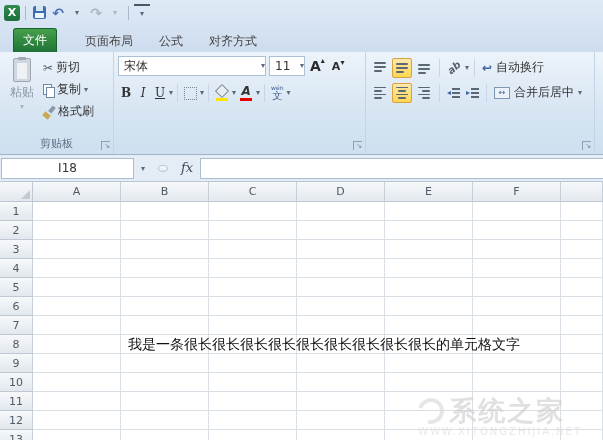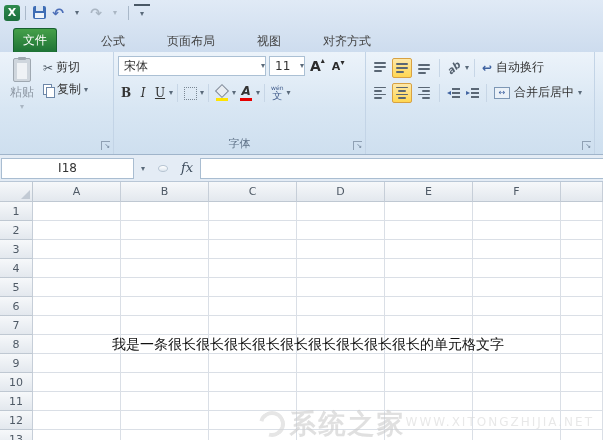--- a/index.html
+++ b/index.html
@@ -14,21 +14,21 @@
   .qbtn{height:18px;min-width:16px;display:flex;align-items:center;justify-content:center}
   .floppy{width:13px;height:13px;background:#3e6db5;border-radius:2px;position:relative}
   .floppy:before{content:"";position:absolute;left:3px;top:0;width:7px;height:5px;background:#d7e4f2}
   .floppy:after{content:"";position:absolute;left:2px;bottom:1px;width:9px;height:5px;background:#eef4fa}
   .undo{color:#4d6fb8;font-size:14px;font-weight:bold;line-height:1}
   .redo{color:#aab6c3;font-size:14px;font-weight:bold;line-height:1}
   .car{font-size:8px;color:#5a6a7a;font-style:normal;line-height:1}
   .car.dim{color:#aab6c3}
   .qat-custom{display:flex;flex-direction:column;align-items:center;border-top:2px solid #4a5866;padding-top:1px}
 
-  .tabrow{height:27px;display:flex;align-items:flex-end;padding-left:13px;gap:18px}
+  .tabrow{height:27px;display:flex;align-items:flex-end;padding-left:13px;gap:2px}
   .file-tab{width:44px;height:24px;background:linear-gradient(#45a049,#1e7336);border-radius:3px 3px 0 0;color:#fff;display:flex;align-items:center;justify-content:center;margin-right:14px;border:1px solid #176030;border-bottom:none}
   .tab{height:23px;line-height:22px;padding:0 11px;color:#444;border:1px solid transparent;border-bottom:none}
   .tab.active{background:linear-gradient(#fdfeff,#eef4fb);border-color:#bccadb;border-radius:2px 2px 0 0}
 
   
   .ribbon{height:103px;background:linear-gradient(#ecf3fa,#d8e6f3 55%,#cedfef);border-bottom:1px solid #9fb4ca;display:flex}
   .group{position:relative;display:flex;flex-direction:column;border-right:1px solid #c3d4e6}
   .gbody{flex:1;padding:4px 4px 0}
   .glabel{height:17px;text-align:center;font-size:11px;color:#5e7187;line-height:14px}
   .launcher{position:absolute;right:3px;bottom:4px;width:9px;height:9px;border-left:1px solid #8fa0b3;border-top:1px solid #8fa0b3;font-size:7px;color:#6e8096;line-height:9px;text-align:right}
@@ -103,26 +103,26 @@
   .fx{width:26px;height:20px;text-align:center;font-style:italic;font-family:"DejaVu Serif",serif;color:#3d4c5c;font-size:13px;line-height:19px}
   .finput{flex:1;height:21px;background:#fff;border:1px solid #a9bdd1;border-right:none}
 
   
   .gridwrap{position:relative;width:603px;height:258px;overflow:hidden;background:#fff}
   #grid{display:grid;grid-template-columns:33px repeat(6,88px) minmax(0,1fr);grid-template-rows:20px repeat(13,19px);width:603px;height:267px}
   .colhdr,.rowhdr{background:linear-gradient(#f6f8fa,#e3e8ee);border-right:1px solid #c6ced8;border-bottom:1px solid #bfc8d2;display:flex;align-items:center;justify-content:center;font-size:11px;color:#4f5a66}
   .corner{background:linear-gradient(#f6f8fa,#e3e8ee);border-right:1px solid #bfc8d2;border-bottom:1px solid #bfc8d2;position:relative}
   .corner i{position:absolute;right:2px;bottom:2px;width:0;height:0;border-style:solid;border-width:0 0 9px 9px;border-color:transparent transparent #c2cad4 transparent}
   .cell{border-right:1px solid #dadfe6;border-bottom:1px solid #dadfe6;background:#fff}
-  .cell-text{position:absolute;left:112px;top:153px;height:19px;line-height:18px;font-size:14px;color:#111;white-space:nowrap}
-
-  .watermark{position:absolute;right:4px;bottom:1px;display:flex;flex-direction:row;align-items:flex-end;opacity:.6;pointer-events:none}
+  .cell-text{position:absolute;left:128px;top:153px;height:19px;line-height:18px;font-size:14px;color:#111;white-space:nowrap}
+
+  .watermark{position:absolute;right:16px;bottom:1px;display:flex;flex-direction:column;opacity:.6;pointer-events:none}
   .wm-main{display:flex;align-items:center;gap:5px;color:#cccccc;font-size:27px;font-weight:bold;letter-spacing:2px;line-height:30px}
   .wm-logo{width:26px;height:26px;border:4px solid #d6d6d6;border-radius:50%;border-left-color:transparent;transform:rotate(-30deg)}
-  .wm-sub{font-size:12px;color:#d9d9d9;letter-spacing:2px;margin:0 5px 10px 0}
+  .wm-sub{font-size:10px;color:#d9d9d9;letter-spacing:2px;margin:0 5px 2px 0}
 </style>
 </head>
 <body>
 
 <div class="top">
   <div class="titlebar">
     <span class="xlicon">X</span>
     <span class="tsep"></span>
     <span class="qbtn">
         <i class="floppy"></i>
@@ -139,23 +139,22 @@
     <span class="qbtn">
         <i class="car dim">▾</i>
       </span>
     <span class="tsep"></span>
     <span class="qbtn qat-custom">
         <i class="car">▾</i>
       </span>
   </div>
   <div class="tabrow">
     <div class="file-tab">文件</div>
+    <div class="tab">页面布局</div>
     <div class="tab">公式</div>
-    <div class="tab">页面布局</div>
-    <div class="tab">视图</div>
     <div class="tab">对齐方式</div>
   </div>
 </div>
 
 <div class="ribbon">
 
   <div class="group g-clip">
     <div class="gbody">
       <div class="paste-big">
         <i class="clipb"></i>
@@ -165,22 +164,27 @@
       <div class="cstack">
         <div class="cbtn">
           <b class="cuticon">✂</b>
           <span>剪切</span>
         </div>
         <div class="cbtn">
           <i class="copyicon"></i>
           <span>复制</span>
           <i class="car">▾</i>
         </div>
-      </div>
-    </div>
+        <div class="cbtn">
+          <i class="brush"></i>
+          <span>格式刷</span>
+        </div>
+      </div>
+    </div>
+    <div class="glabel">剪贴板</div>
     <div class="launcher">↘</div>
   </div>
 
   <div class="group g-font">
     <div class="gbody">
       <div class="frow1">
         <div class="combo font-name">
           <span>宋体</span>
           <i class="car">▾</i>
         </div>
@@ -217,21 +221,20 @@
           </div>
         <i class="car">▾</i>
         <i class="vsep"></i>
         <div class="fmt phon">
           <b>wén</b>
           <span>文</span>
         </div>
         <i class="car">▾</i>
       </div>
     </div>
-    <div class="glabel">字体</div>
     <div class="launcher">↘</div>
   </div>
 
   <div class="group g-align">
     <div class="gbody">
       <div class="arow">
         <div class="albtn vt">
             <i class="w1"></i>
             <i class="w1"></i>
             <i class="w2"></i>

